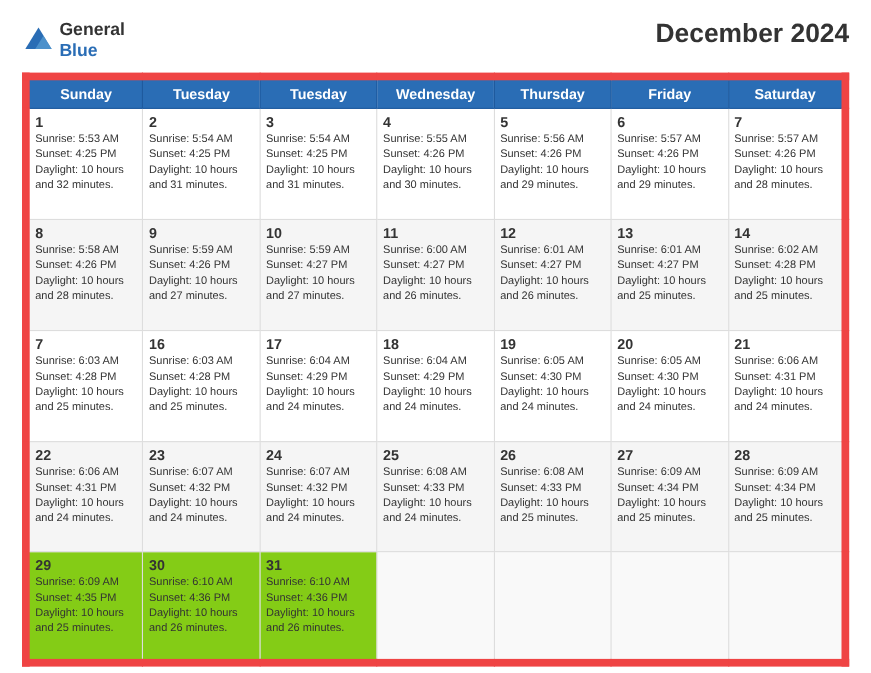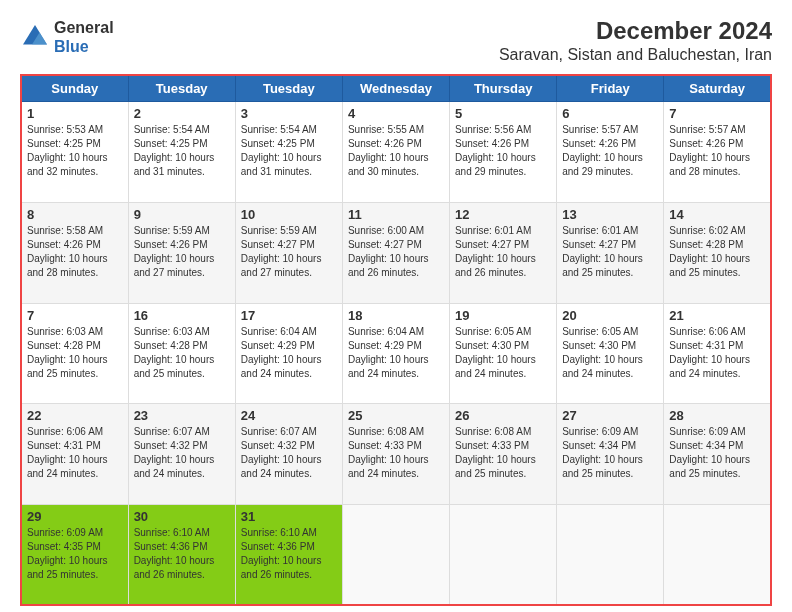--- a/index.html
+++ b/index.html
@@ -41,21 +41,21 @@
       color: #333;
       line-height: 1.1;
     }
     .location-title {
       font-size: 16px;
       color: #333;
       margin-top: 2px;
     }
     .calendar {
       flex: 1;
-      border: 2px solid #ef4444;
+      border: 7px solid #ef4444;
       border-collapse: collapse;
       width: 100%;
       table-layout: fixed;
     }
     .calendar th {
       background: #2a6db5;
       color: #fff;
       font-size: 13px;
       font-weight: bold;
       text-align: center;
@@ -107,21 +107,20 @@
         <div style="font-size:16px;font-weight:bold;line-height:1.2;">
           <span style="color:#333;">General</span>
         </div>
         <div style="font-size:16px;font-weight:bold;line-height:1.2;">
           <span style="color:#2a6db5;">Blue</span>
         </div>
       </div>
     </div>
     <div class="title-area">
       <div class="month-title">December 2024</div>
-      <div class="location-title">Saravan, Sistan and Baluchestan, Iran</div>
     </div>
   </div>
 
   <table class="calendar">
     <thead>
       <tr>
         <th>Sunday</th>
         <th>Tuesday</th>
         <th>Tuesday</th>
         <th>Wednesday</th>

